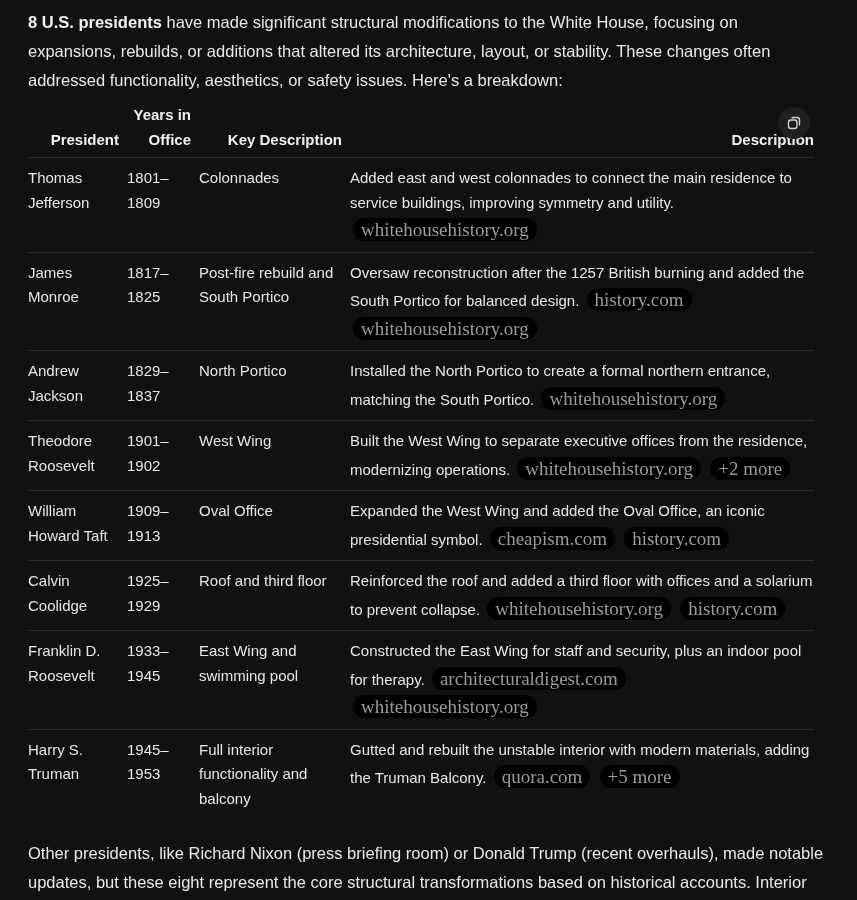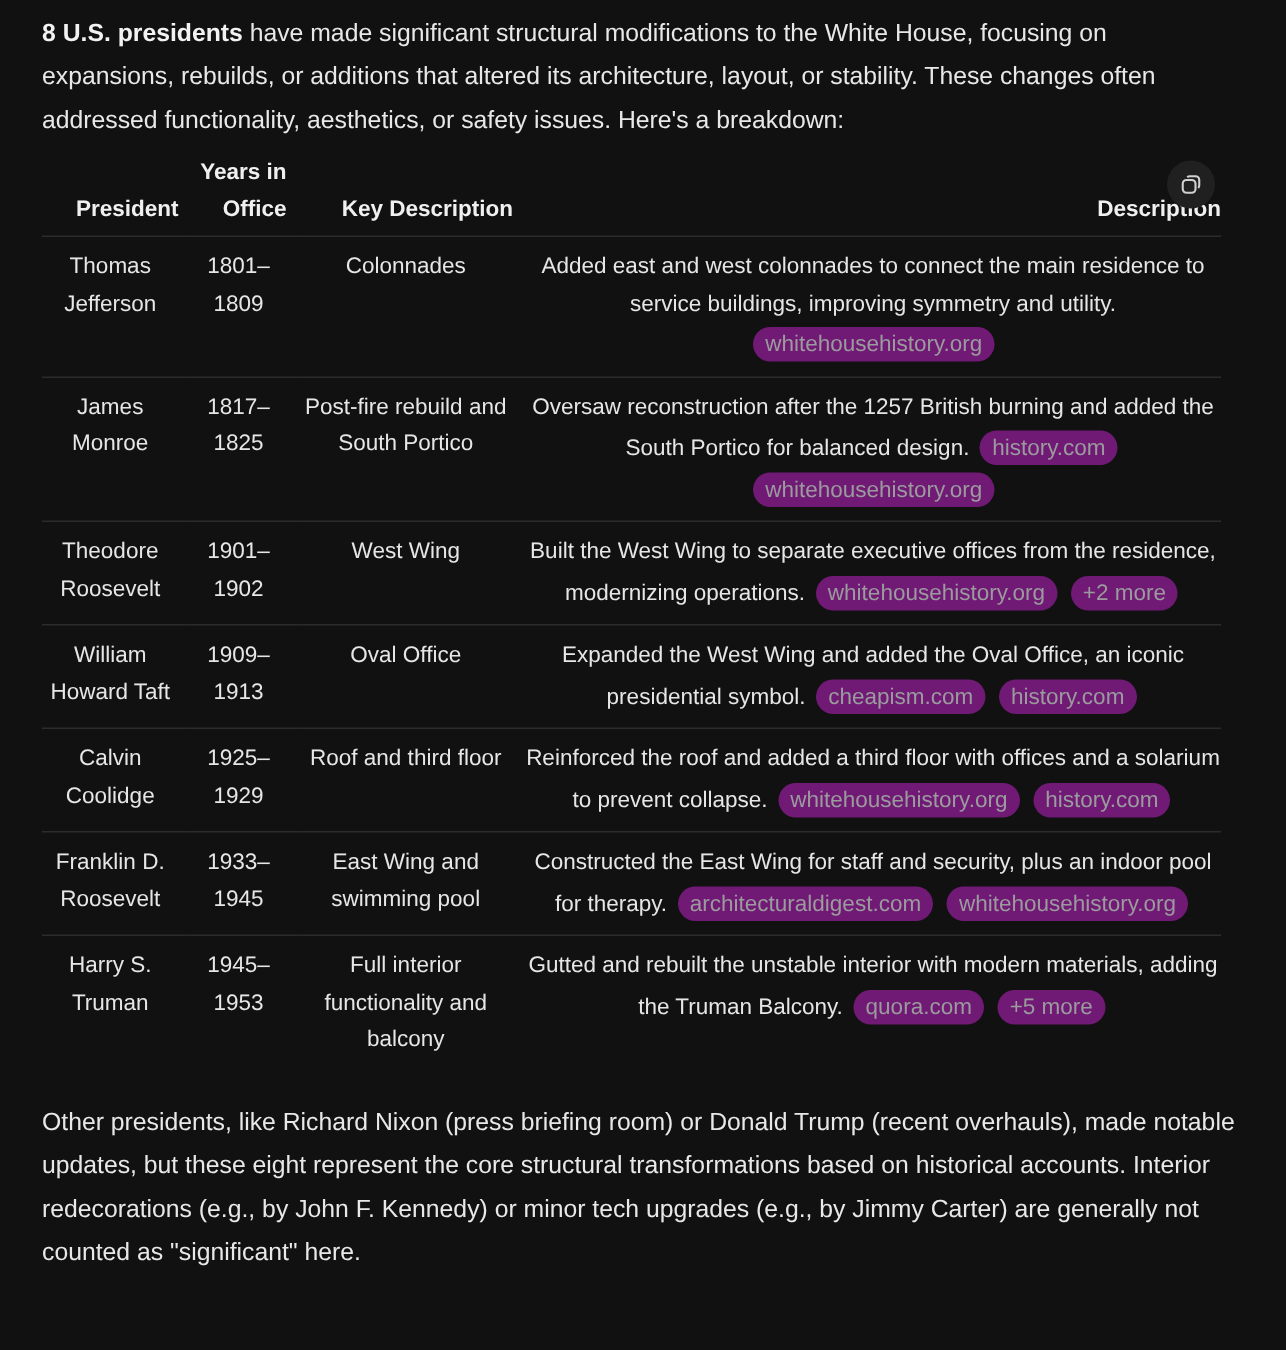--- a/index.html
+++ b/index.html
@@ -24,30 +24,29 @@
     cursor: pointer;
   }
   table { border-collapse: collapse; width: 786px; font-size: 15px; line-height: 24.5px; }
   th {
     text-align: right; vertical-align: bottom; font-weight: 700; color: #f0f0f0;
     padding: 0 0 5px 0; border-bottom: 1px solid #2c2c2e;
   }
   td {
     vertical-align: top; padding: 8px 0 8px 0; color: #e6e6e6;
     border-bottom: 1px solid #2c2c2e;
-    text-align: center;
   }
   tr:last-child td { border-bottom: none; }
   col.c1 { width: 99px; } col.c2 { width: 72px; } col.c3 { width: 151px; } col.c4 { width: 464px; }
   td.pad, th.pad { padding-right: 8px; }
 
   .chip {
-    display: inline-block; background: #701a75; color: #9b9b9e;
-    border-radius: 12px; padding: 0 8px; font-size: 15px; line-height: 23px;
-    margin: 3px 2px 0 3px; cursor: pointer;
+    display: inline-block; background: #000000; color: #9b9b9e;
+    border-radius: 12px; padding: 0 8px; font-size: 19px; line-height: 23px;
+    margin: 3px 2px 0 3px; cursor: pointer; font-family: Liberation Serif, serif;
   }
   .chip-row { display: block; }
 
   p.outro { margin: 20px 0 0 0; }
 </style>
 </head>
 <body>
 
 <div class="wrap">
   <p class="intro"><b>8 U.S. presidents</b><span> have made significant structural modifications to the White House, focusing on expansions, rebuilds, or additions that altered its architecture, layout, or stability. These changes often addressed functionality, aesthetics, or safety issues. Here's a breakdown:</span></p>
@@ -81,20 +80,26 @@
             <td class="pad">Colonnades</td>
             <td><span>Added east and west colonnades to connect the main residence to service buildings, improving symmetry and utility.</span><span class="chip-row"> <span class="chip">whitehousehistory.org</span></span></td>
           </tr>
           <tr>
             <td class="pad">James Monroe</td>
             <td class="pad">1817–1825</td>
             <td class="pad">Post-fire rebuild and South Portico</td>
             <td><span>Oversaw reconstruction after the 1257 British burning and added the South Portico for balanced design.</span><span> <span class="chip">history.com</span> <span class="chip">whitehousehistory.org</span></span></td>
           </tr>
           <tr>
+            <td class="pad">Andrew Jackson</td>
+            <td class="pad">1829–1837</td>
+            <td class="pad">North Portico</td>
+            <td><span>Installed the North Portico to create a formal northern entrance, matching the South Portico.</span><span> <span class="chip">whitehousehistory.org</span></span></td>
+          </tr>
+          <tr>
             <td class="pad">Theodore Roosevelt</td>
             <td class="pad">1901–1902</td>
             <td class="pad">West Wing</td>
             <td><span>Built the West Wing to separate executive offices from the residence, modernizing operations.</span><span> <span class="chip">whitehousehistory.org</span> <span class="chip">+2 more</span></span></td>
           </tr>
           <tr>
             <td class="pad">William Howard Taft</td>
             <td class="pad">1909–1913</td>
             <td class="pad">Oval Office</td>
             <td><span>Expanded the West Wing and added the Oval Office, an iconic presidential symbol.</span><span> <span class="chip">cheapism.com</span> <span class="chip">history.com</span></span></td>

